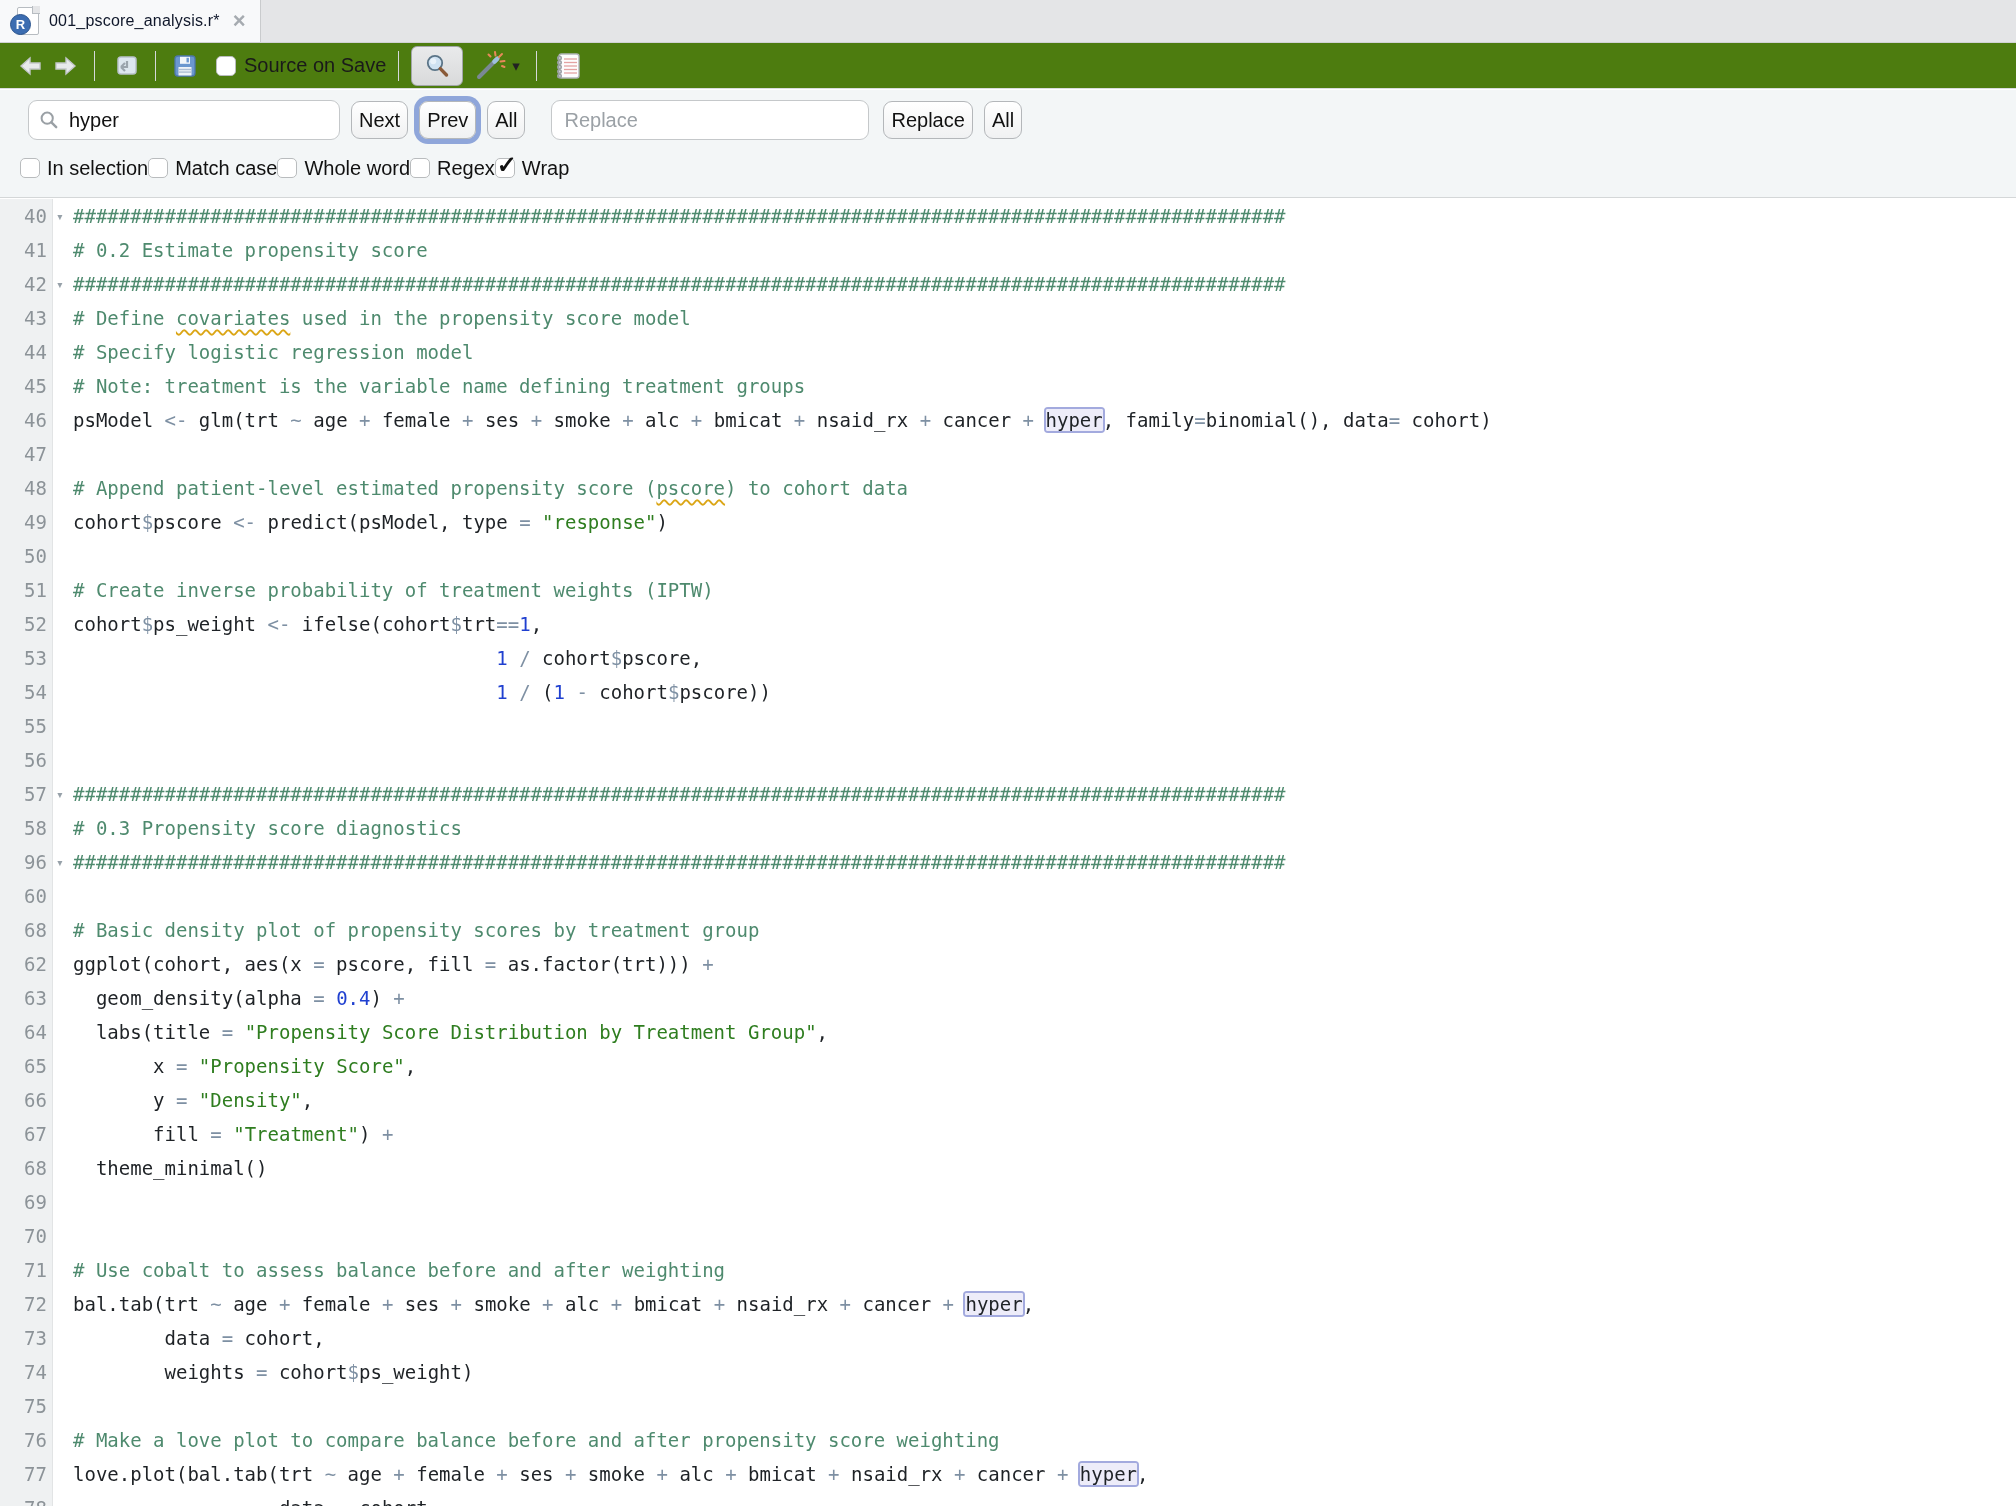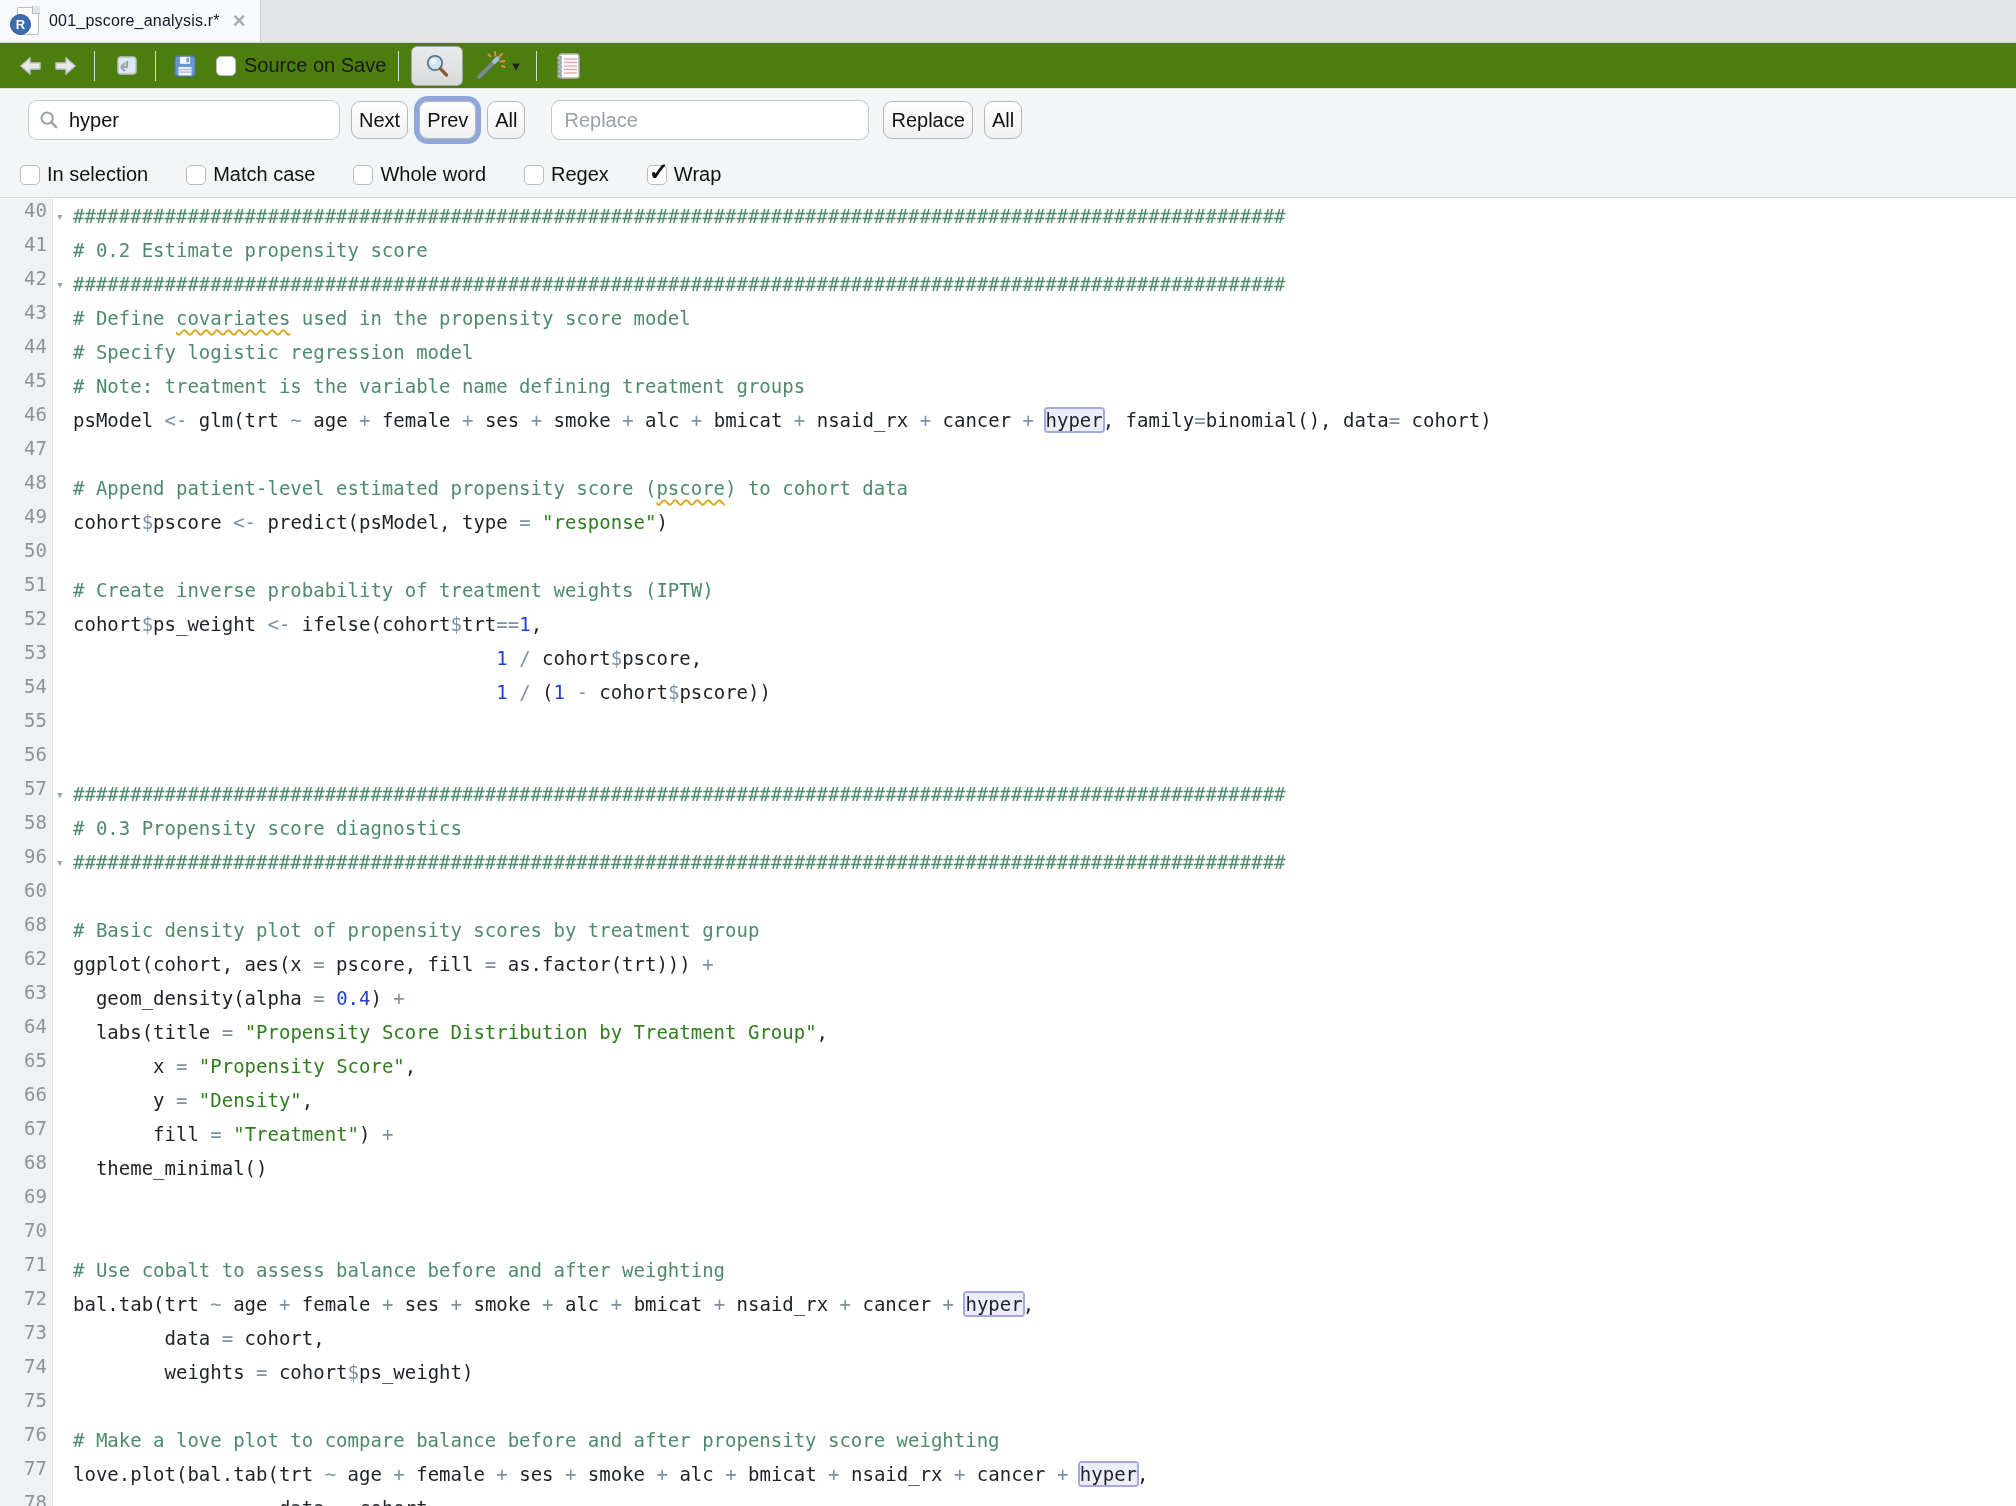--- a/index.html
+++ b/index.html
@@ -32,39 +32,39 @@
   .cbox{width:20px;height:20px;background:#fff;border:1.5px solid #b9bcbe;border-radius:5px;
         box-sizing:border-box;position:relative;}
   .cbox .mark{display:none;position:absolute;left:1px;top:-8px;color:#111;font-size:24px;font-weight:700;}
   .cbox.checked .mark{display:block;}
   .caret-down{font-size:15px;color:#222;margin-left:5px;}
 
   
   .findbar{position:absolute;left:0;top:90px;width:100%;height:108px;background:#f3f6f7;
            border-bottom:1px solid #d4d7d8;box-sizing:border-box;}
   .frow1{position:absolute;left:0;top:9px;width:100%;height:42px;display:flex;align-items:center;}
-  .frow2{position:absolute;left:20px;top:60px;height:36px;display:flex;align-items:flex-end;gap:38px;}
+  .frow2{position:absolute;left:20px;top:60px;height:36px;display:flex;align-items:center;}
   .field{display:flex;align-items:center;background:#fff;border:1.5px solid #c5c8ca;border-radius:9px;
          height:40px;box-sizing:border-box;padding:0 10px;}
   .field input{border:none;outline:none;font-size:20px;color:#111;background:transparent;width:100%;
                font-family:"Liberation Sans",sans-serif;}
   .field input::placeholder{color:#9ba1a6;}
   .search-field{width:312px;margin-left:28px;}
   .replace-field{width:318px;margin-left:26px;}
   .fbtn{height:38px;border-radius:9px;border:1.5px solid #b4b7ba;background:linear-gradient(#ffffff,#f0f1f2);
         font-size:20px;color:#111;padding:0 7px;margin-left:11px;font-family:"Liberation Sans",sans-serif;}
   .fbtn.focus-ring{box-shadow:0 0 0 5px #8fa6da;}
   .opt{display:flex;align-items:center;gap:7px;font-size:20px;color:#111;}
 
   
   .editor{position:absolute;left:0;top:199px;width:100%;height:1307px;background:#fff;
           font-family:"DejaVu Sans Mono","Liberation Mono",monospace;font-size:19px;}
   .line{display:flex;height:34px;align-items:center;}
   .gutter{width:53px;min-width:53px;height:100%;background:#eff1f2;border-right:1px solid #e2e4e5;
-          display:flex;align-items:flex-start;justify-content:flex-end;padding-right:5px;box-sizing:border-box;
+          display:flex;align-items:center;justify-content:flex-end;padding-right:5px;box-sizing:border-box;
           position:relative;color:#8c9398;font-size:19px;padding-left:23px;}
   .fold-icon{position:absolute;left:56px;top:50%;transform:translateY(-50%);color:#97a1a9;font-size:13px;}
   .src{white-space:pre;padding-left:20px;color:#1e2226;}
   .tok-c{color:#4e8a6e;}
   .tok-s{color:#2e7d1f;}
   .tok-n{color:#2040d0;}
   .tok-o{color:#7e90a3;}
   .tok-t{color:#1e2226;}
   .sq{text-decoration:underline wavy #dba616 1.5px;text-underline-offset:4px;}
   .match{background:#edecf9;box-shadow:0 0 0 2px #a3aade;border-radius:2px;}

